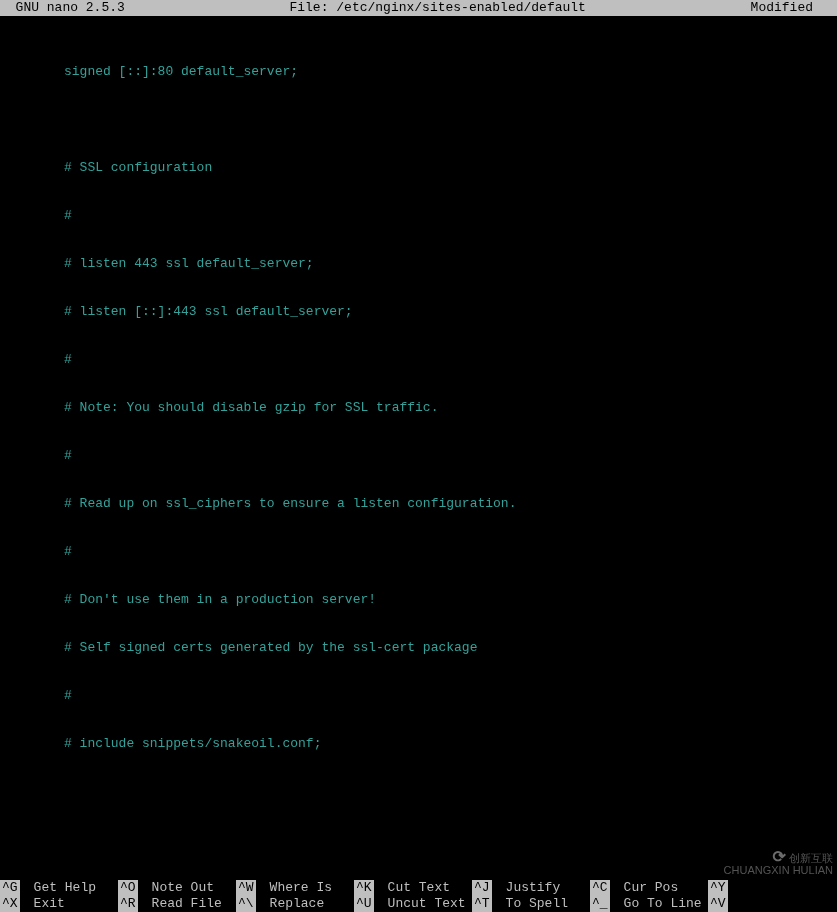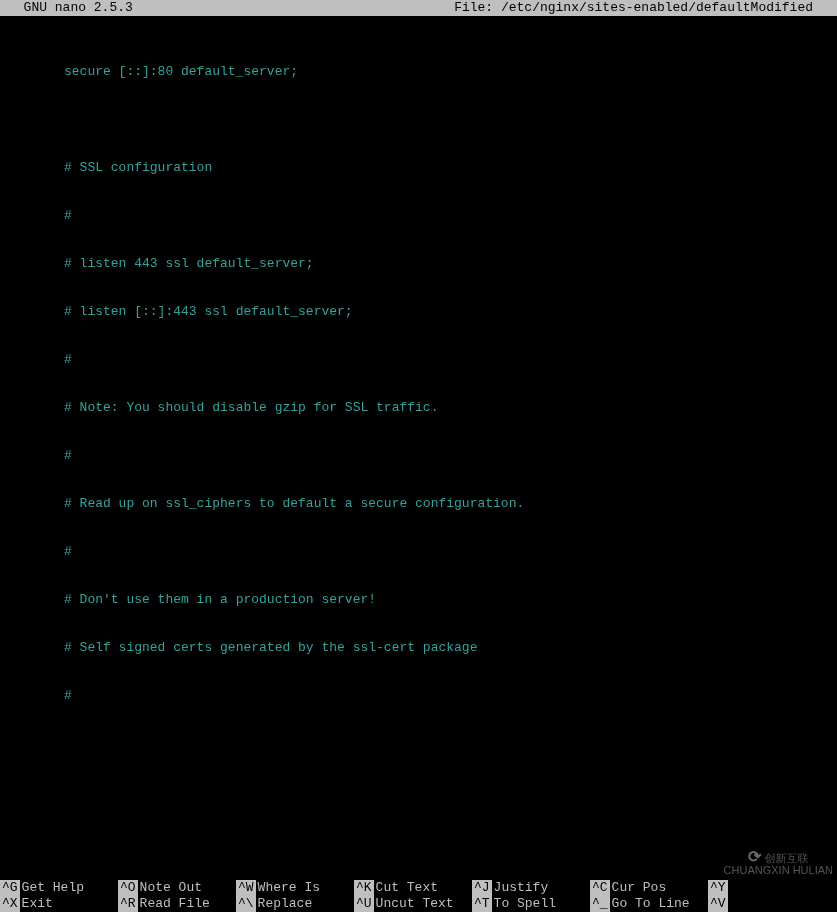--- a/index.html
+++ b/index.html
@@ -18,39 +18,39 @@
     height: 912px;
     position: relative;
   }
   .titlebar {
     background: #bfbfbf;
     color: #000;
     height: 16px;
     display: flex;
     white-space: pre;
   }
-  .titlebar .left { padding-left: 8px; }
-  .titlebar .center { flex: 1; text-align: right; }
+  .titlebar .left { }
+  .titlebar .center { flex: 1; text-align: center; }
   .titlebar .right { padding-right: 24px; }
   .editor {
     padding-top: 16px;
     white-space: pre;
   }
   .line { height: 16px; white-space: pre; }
   .indent8 { padding-left: 64px; }
   .watermark {
     position: absolute;
     right: 4px;
     bottom: 36px;
     color: #777;
     font-family: sans-serif;
     font-size: 11px;
     opacity: 0.7;
     pointer-events: none;
-    text-align: center;
+    text-align: right;
     line-height: 12px;
   }
   .watermark .glyph { font-size: 16px; font-weight: bold; color: #999; }
   .shortcuts {
     position: absolute;
     bottom: 0;
     left: 0;
     width: 100%;
     display: flex;
     flex-wrap: wrap;
@@ -63,50 +63,51 @@
   }
   .sc .key {
     background: #bfbfbf;
     color: #000;
     padding: 0 2px;
     min-width: 18px;
     text-align: center;
   }
   .sc .lbl {
     color: #bfbfbf;
-    padding-left: 2px;
+    padding-left: 14px;
   }
   .row { display: flex; width: 100%; }
 </style>
 </head>
 <body>
 
 <div class="screen">
 
   <div class="titlebar">
     <span class="left">  GNU nano 2.5.3</span>
     <span class="center">File: /etc/nginx/sites-enabled/default</span>
     <span class="right">Modified</span>
   </div>
 
   <div class="editor">
-    <div class="line indent8">secure [::]:80 default_server;</div>
+    <div class="line indent8">signed [::]:80 default_server;</div>
     <div class="line indent8"></div>
     <div class="line indent8"># SSL configuration</div>
     <div class="line indent8">#</div>
     <div class="line indent8"># listen 443 ssl default_server;</div>
     <div class="line indent8"># listen [::]:443 ssl default_server;</div>
     <div class="line indent8">#</div>
     <div class="line indent8"># Note: You should disable gzip for SSL traffic.</div>
     <div class="line indent8">#</div>
-    <div class="line indent8"># Read up on ssl_ciphers to default a secure configuration.</div>
+    <div class="line indent8"># Read up on ssl_ciphers to ensure a listen configuration.</div>
     <div class="line indent8">#</div>
     <div class="line indent8"># Don't use them in a production server!</div>
     <div class="line indent8"># Self signed certs generated by the ssl-cert package</div>
     <div class="line indent8">#</div>
+    <div class="line indent8"># include snippets/snakeoil.conf;</div>
     <div class="line indent8"></div>
     
     
     
     
     
     
     
     
     

